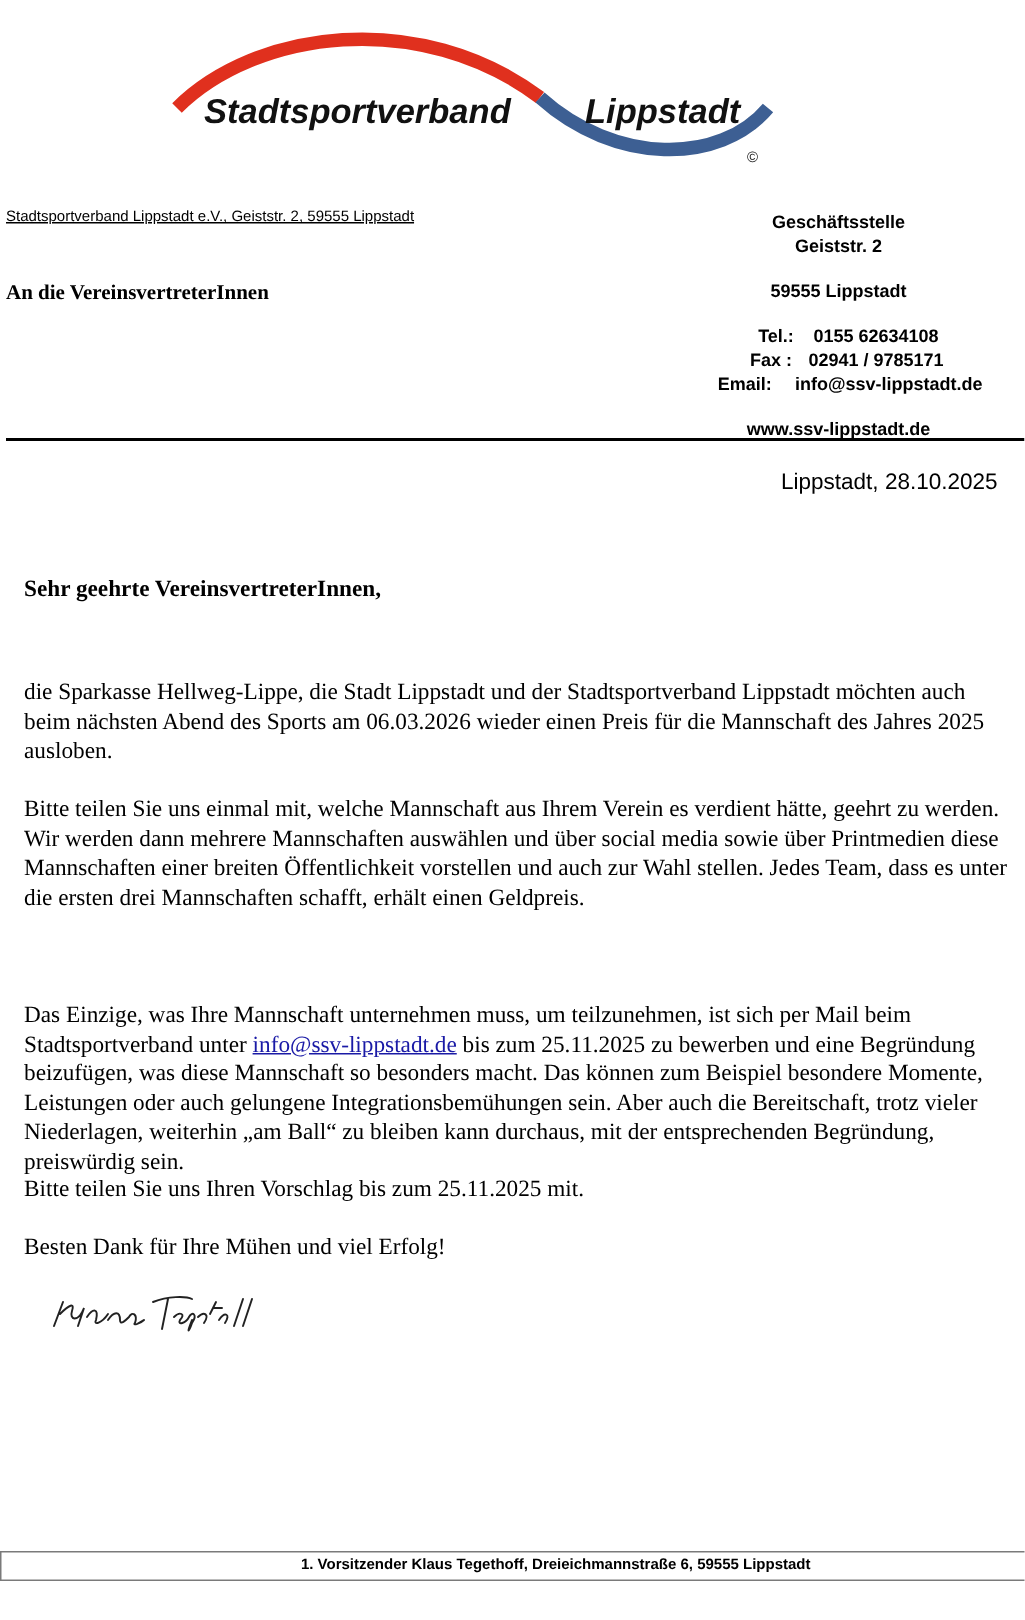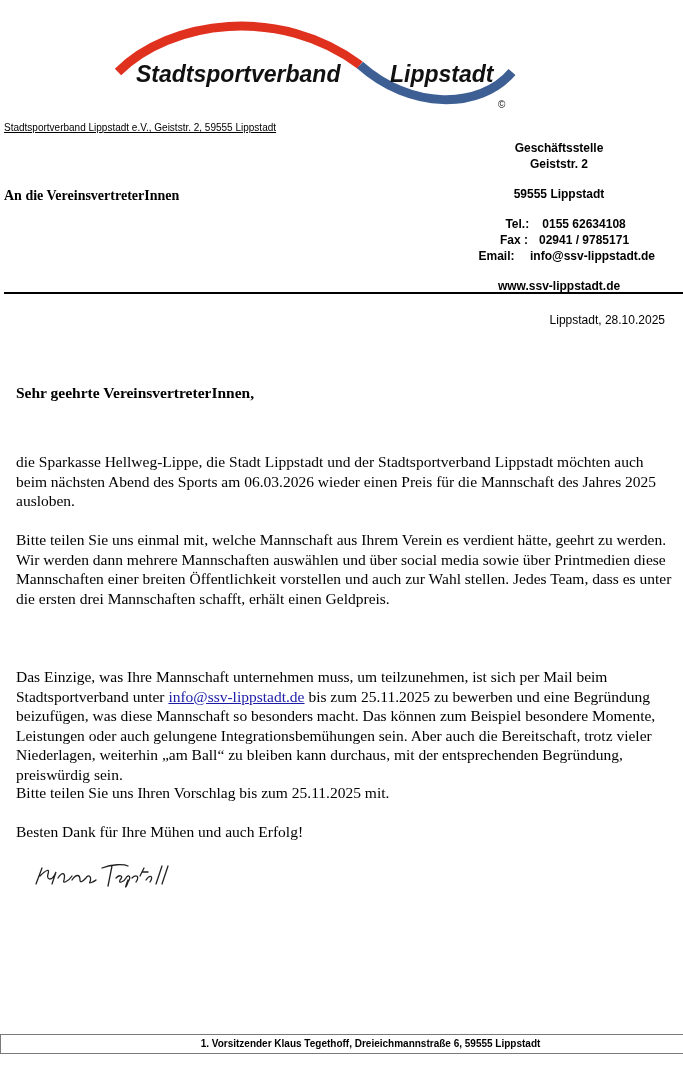--- a/index.html
+++ b/index.html
@@ -4,32 +4,32 @@
   <style>
     html, body { margin: 0; padding: 0; background: #ffffff; }
     body { width: 683px; height: 1080px; position: relative; overflow: hidden; color: #000; }
     .abs { position: absolute; }
     .sans { font-family: "Liberation Sans", "DejaVu Sans", sans-serif; }
     .serif { font-family: "Liberation Serif", "DejaVu Serif", serif; }
 
     #logo { left: 110px; top: 10px; width: 410px; height: 105px; }
     #logo svg { width: 100%; height: 100%; display: block; }
 
-    .sender-line { left: 4px; top: 122px; font-size: 10px; text-decoration: underline; white-space: nowrap; }
+    .sender-line { left: 4px; top: 139px; font-size: 10px; text-decoration: underline; white-space: nowrap; }
     .recipient { left: 4px; top: 188px; font-size: 14px; font-weight: bold; white-space: nowrap; }
 
     .office { left: 463px; top: 140px; font-size: 12px; font-weight: bold; line-height: 16px; text-align: center; }
     .office .row { white-space: nowrap; height: 16px; }
     .office .gap { height: 14px; }
     .office .lbl { display: inline-block; width: 50px; }
     .office .lbl.email { width: 67px; }
 
     .rule { left: 4px; top: 292px; width: 679px; height: 0; border-top: 2px solid #000; }
 
-    .dateline { right: 18px; top: 313px; font-size: 12px; white-space: nowrap; margin-left: 32px; }
+    .dateline { right: 18px; top: 313px; font-size: 15px; white-space: nowrap; margin-left: 32px; }
 
     .salutation { left: 16px; top: 384px; font-size: 15.5px; font-weight: bold; }
 
     .body { left: 16px; width: 660px; font-size: 15.5px; line-height: 19.5px; margin-top: 28px; }
     .p1 { top: 424px; }
     .p2 { top: 502px; }
     .p3 { top: 639px; }
     .p4 { top: 755px; }
     .p5 { top: 794px; }
     .body a { color: #1a1aa6; text-decoration: underline; }
@@ -78,21 +78,21 @@
 <div class="abs rule"></div>
 
 <div class="abs sans dateline">Lippstadt, 28.10.2025</div>
 
 <div class="abs serif salutation">Sehr geehrte VereinsvertreterInnen,</div>
 
 <div class="abs serif body p1">die Sparkasse Hellweg-Lippe, die Stadt Lippstadt und der Stadtsportverband Lippstadt möchten auch beim nächsten Abend des Sports am 06.03.2026 wieder einen Preis für die Mannschaft des Jahres 2025 ausloben.</div>
 <div class="abs serif body p2">Bitte teilen Sie uns einmal mit, welche Mannschaft aus Ihrem Verein es verdient hätte, geehrt zu werden. Wir werden dann mehrere Mannschaften auswählen und über social media sowie über Printmedien diese Mannschaften einer breiten Öffentlichkeit vorstellen und auch zur Wahl stellen. Jedes Team, dass es unter die ersten drei Mannschaften schafft, erhält einen Geldpreis.</div>
 <div class="abs serif body p3"><span>Das Einzige, was Ihre Mannschaft unternehmen muss, um teilzunehmen, ist sich per Mail beim Stadtsportverband unter </span><a>info@ssv-lippstadt.de</a><span> bis zum 25.11.2025 zu bewerben und eine Begründung beizufügen, was diese Mannschaft so besonders macht. Das können zum Beispiel besondere Momente, Leistungen oder auch gelungene Integrationsbemühungen sein. Aber auch die Bereitschaft, trotz vieler Niederlagen, weiterhin „am Ball“ zu bleiben kann durchaus, mit der entsprechenden Begründung, preiswürdig sein.</span></div>
 <div class="abs serif body p4">Bitte teilen Sie uns Ihren Vorschlag bis zum 25.11.2025 mit.</div>
-<div class="abs serif body p5">Besten Dank für Ihre Mühen und auch Erfolg!</div>
+<div class="abs serif body p5">Besten Dank für Ihre Mühen und viel Erfolg!</div>
 
 <div id="signature" class="abs">
   <svg viewBox="0 0 150 36">
     <path d="M8 26 L14 10 M12 18 C 18 12, 22 10, 20 16 C 18 22, 24 24, 28 14 L24 26 M30 20 C 34 14, 38 14, 36 22 C 34 26, 40 24, 44 18 M44 22 C 48 16, 52 16, 52 22 C 52 26, 56 22, 58 20 C 60 16, 64 18, 62 24 C 60 26, 66 24, 68 22" fill="none" stroke="#222" stroke-width="1.3" stroke-linecap="round"></path>
     <path d="M74 10 C 84 6, 96 6, 100 8 M84 8 L80 28 M88 20 C 92 16, 96 18, 92 22 C 90 26, 96 24, 98 20 C 100 16, 104 18, 100 24 C 98 30, 96 32, 100 22 M104 20 C 108 16, 112 18, 108 24 M112 18 L116 10 M114 14 L120 14 M118 22 C 122 16, 126 18, 122 24 M128 26 L134 8 M134 26 L140 8" fill="none" stroke="#222" stroke-width="1.3" stroke-linecap="round"></path>
   </svg>
 </div>
 
 <div class="abs sans footer">1. Vorsitzender Klaus Tegethoff,  Dreieichmannstraße 6, 59555 Lippstadt</div>
 

